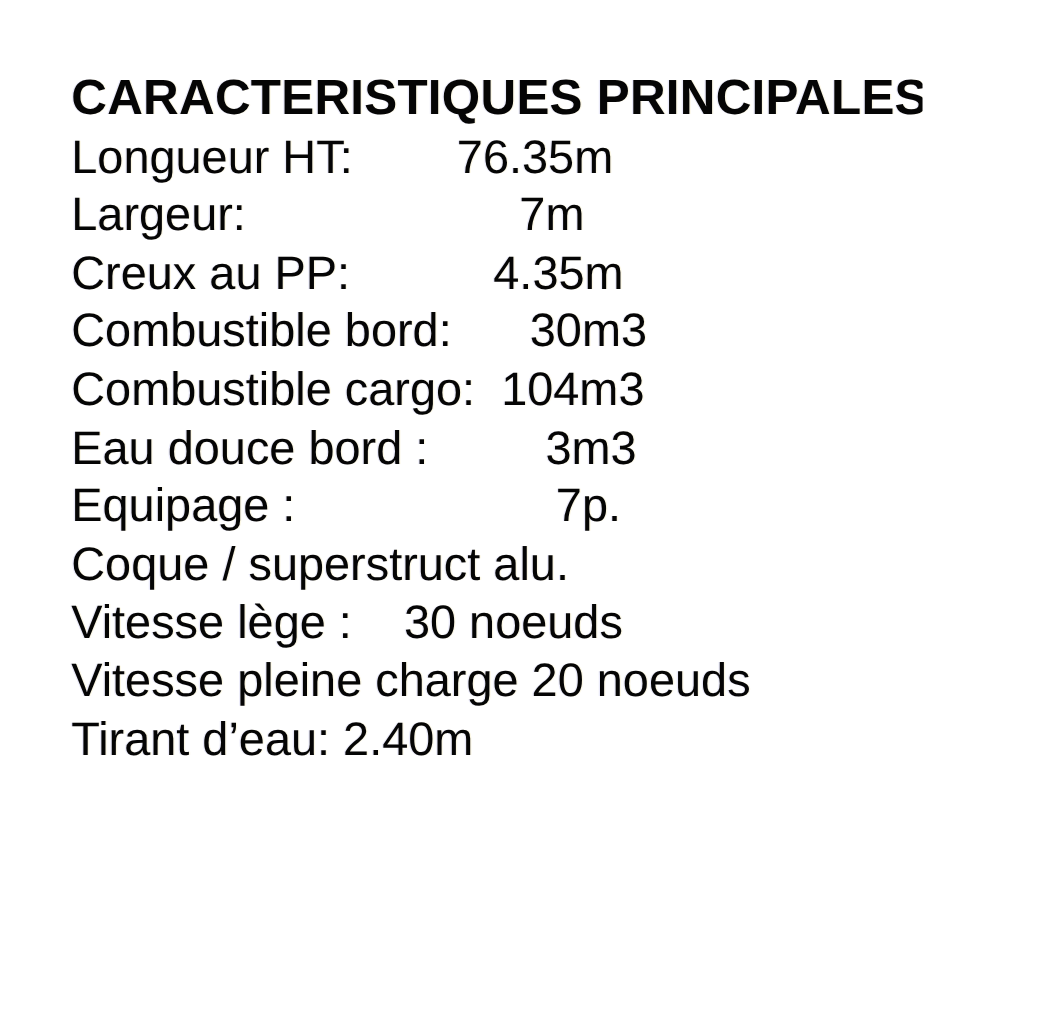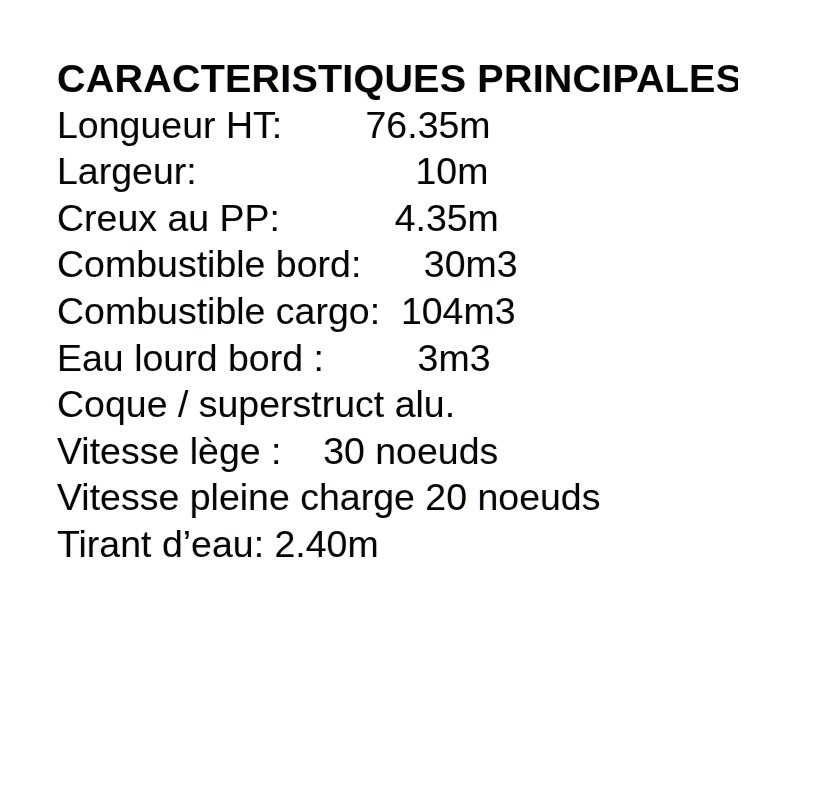--- a/index.html
+++ b/index.html
@@ -43,23 +43,24 @@
     letter-spacing: 0.2px;
   }
 </style>
 </head>
 <body>
 
 <div class="doc-page">
   <div class="doc-content">
     <div class="spec-line doc-title">CARACTERISTIQUES PRINCIPALES</div>
     <div class="spec-line">Longueur HT:        76.35m</div>
-    <div class="spec-line">Largeur:                     10m</div>
+    <div class="spec-line">Largeur:                     7m</div>
     <div class="spec-line">Creux au PP:           4.35m</div>
     <div class="spec-line">Combustible bord:      30m3</div>
     <div class="spec-line">Combustible cargo:  104m3</div>
-    <div class="spec-line">Eau lourd bord :         3m3</div>
+    <div class="spec-line">Eau douce bord :         3m3</div>
+    <div class="spec-line">Equipage :                    7p.</div>
     <div class="spec-line">Coque / superstruct alu.</div>
     <div class="spec-line">Vitesse lège :    30 noeuds</div>
     <div class="spec-line">Vitesse pleine charge 20 noeuds</div>
     <div class="spec-line">Tirant d’eau: 2.40m</div>
   </div>
 </div>
 
 </body></html>

